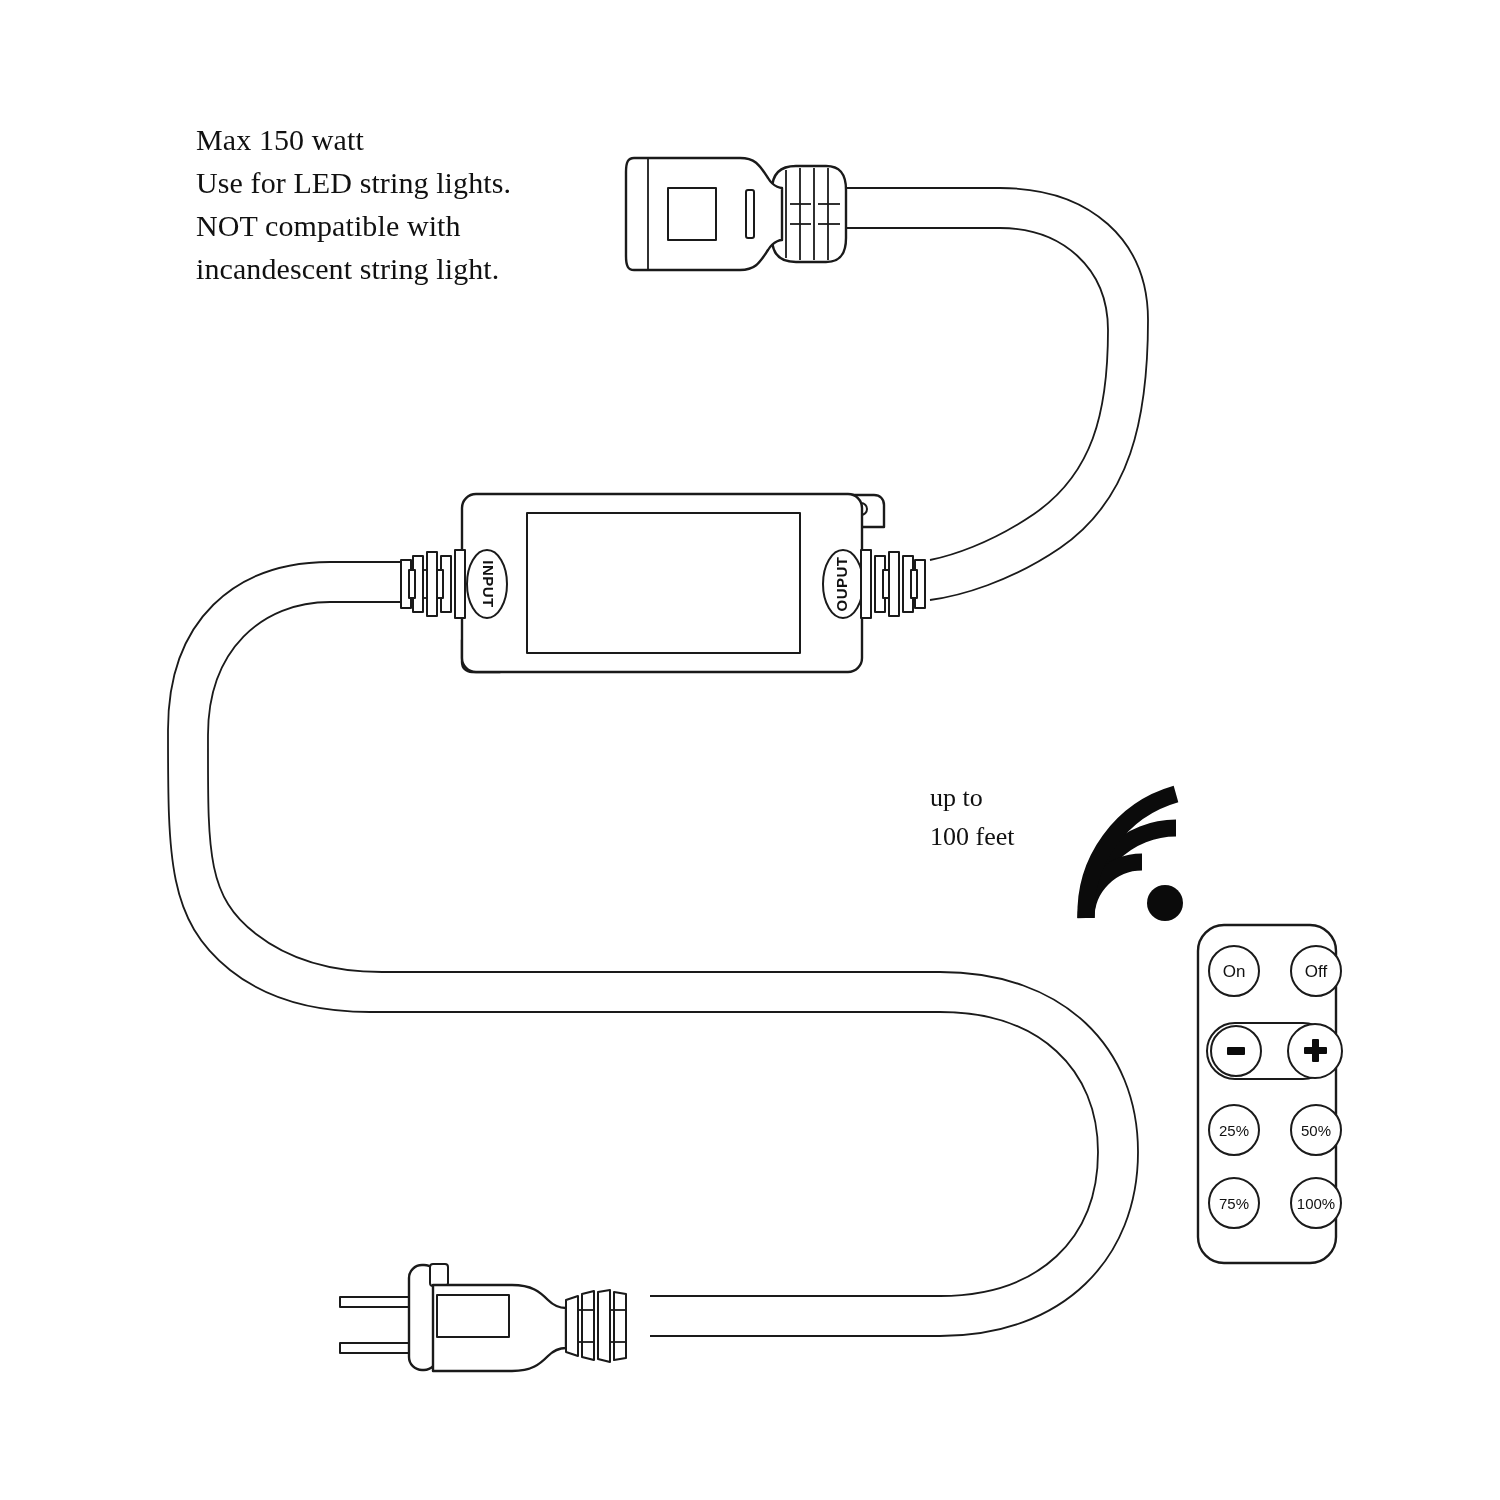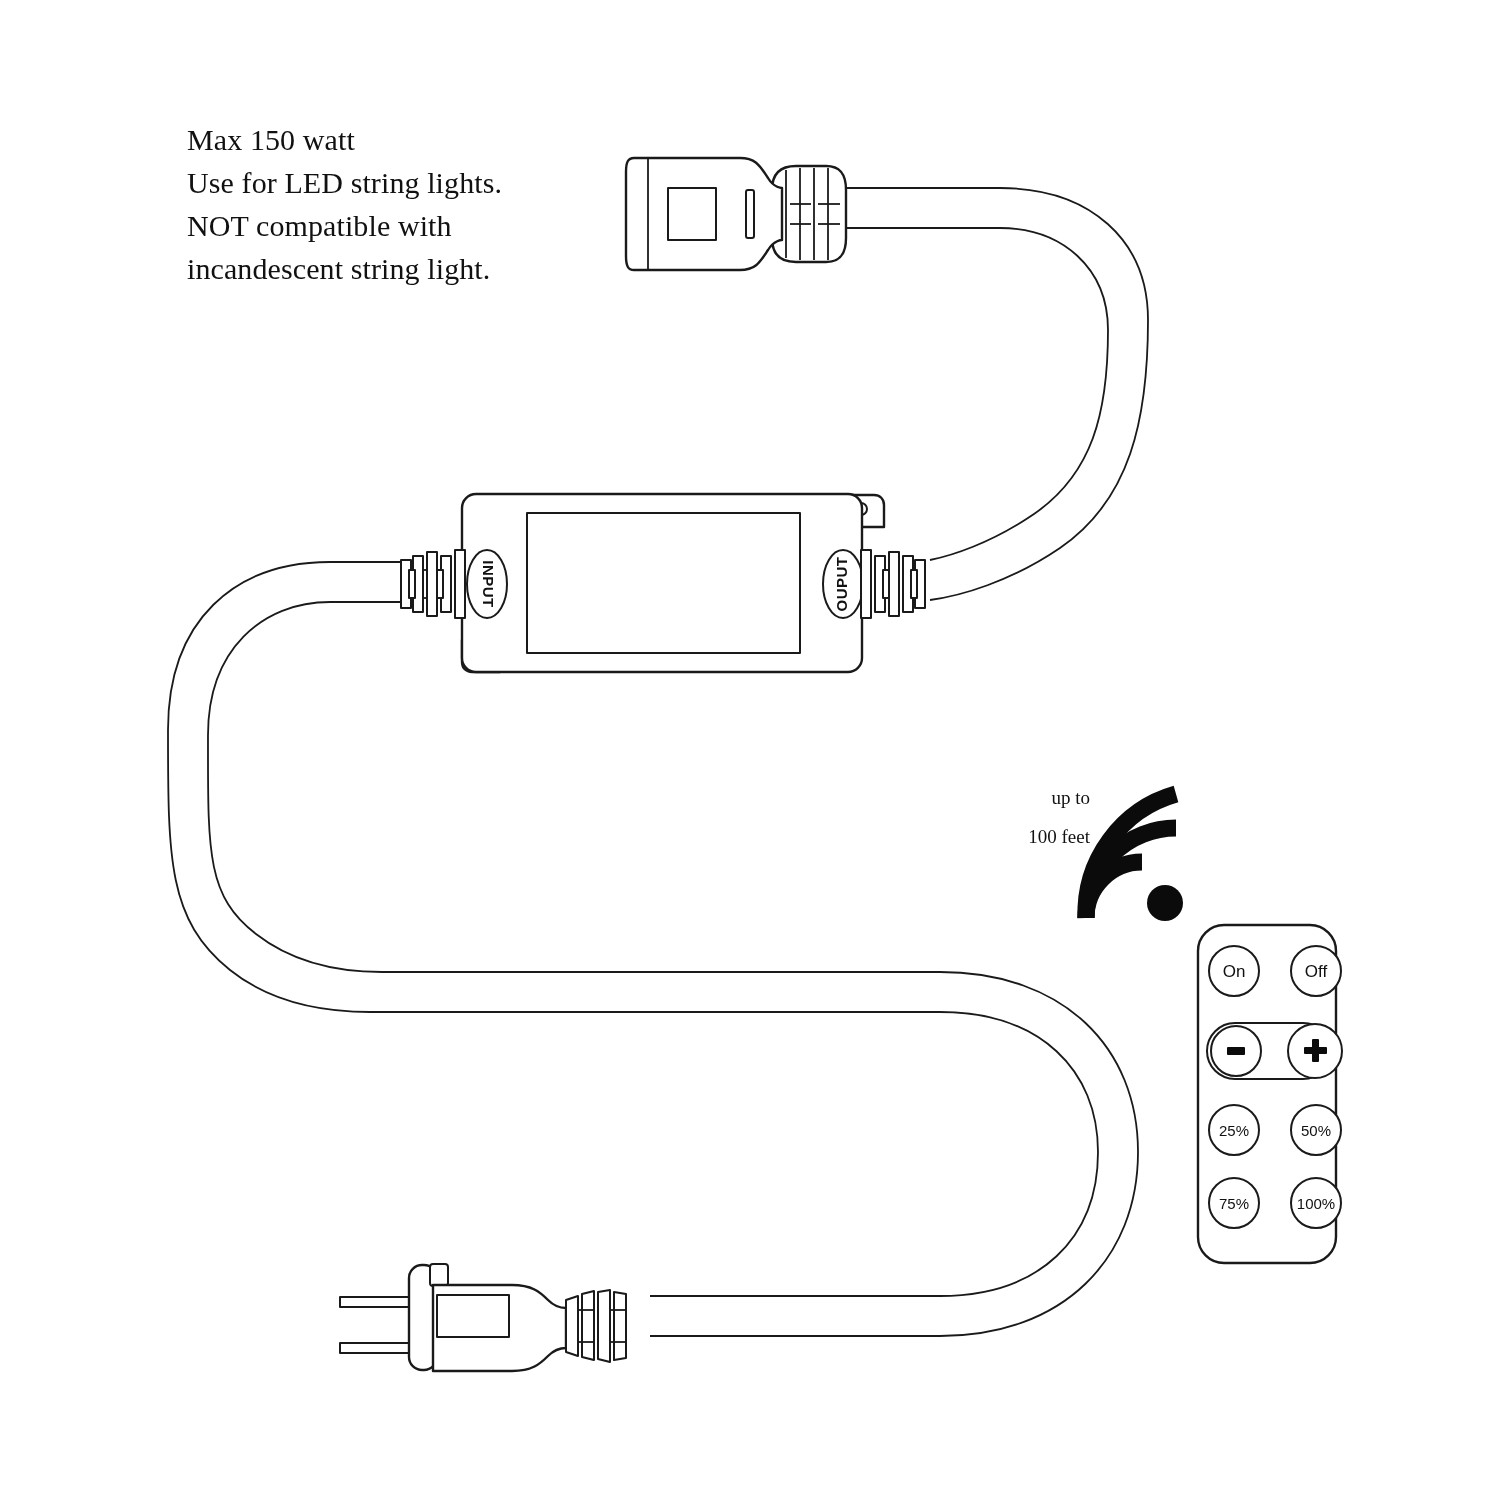--- a/index.html
+++ b/index.html
@@ -21,38 +21,38 @@
   }
   #diagram {
     position: absolute;
     left: 0;
     top: 0;
     width: 1500px;
     height: 1500px;
   }
   .note-text {
     position: absolute;
-    left: 187px;
+    left: 196px;
     top: 118px;
     width: 460px;
     font-family: "Liberation Serif", serif;
     font-size: 30px;
     line-height: 43px;
     color: #111111;
     letter-spacing: 0.1px;
     white-space: pre;
   }
   .range-text {
     position: absolute;
     left: 930px;
     top: 778px;
     width: 160px;
-    text-align: right;
+    text-align: left;
     font-family: "Liberation Serif", serif;
-    font-size: 19px;
+    font-size: 26px;
     line-height: 39px;
     color: #111111;
     white-space: pre;
   }
   .spec-text {
     position: absolute;
     left: 565px;
     top: 556px;
     width: 190px;
     text-align: center;

